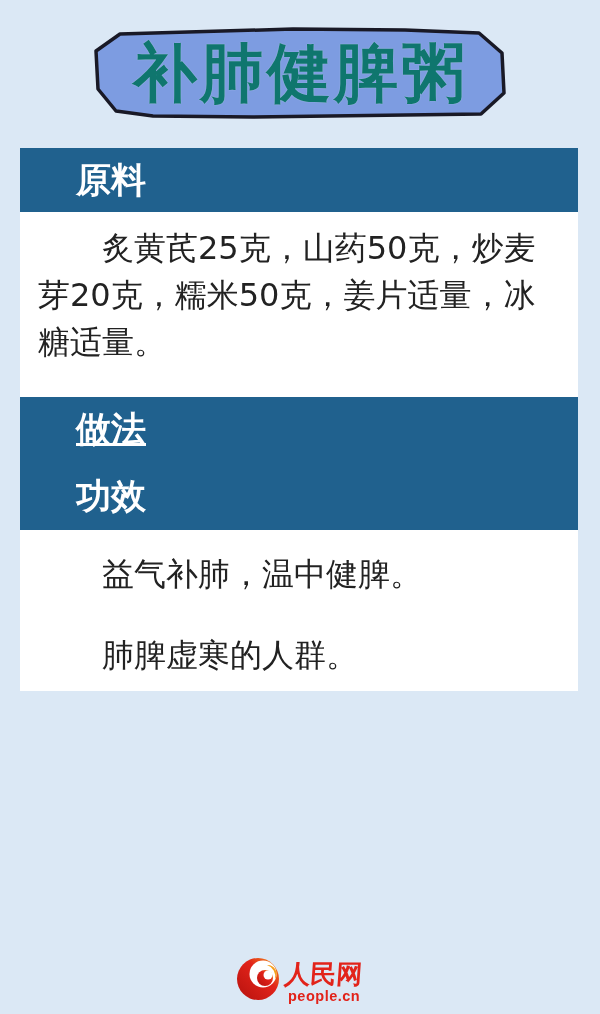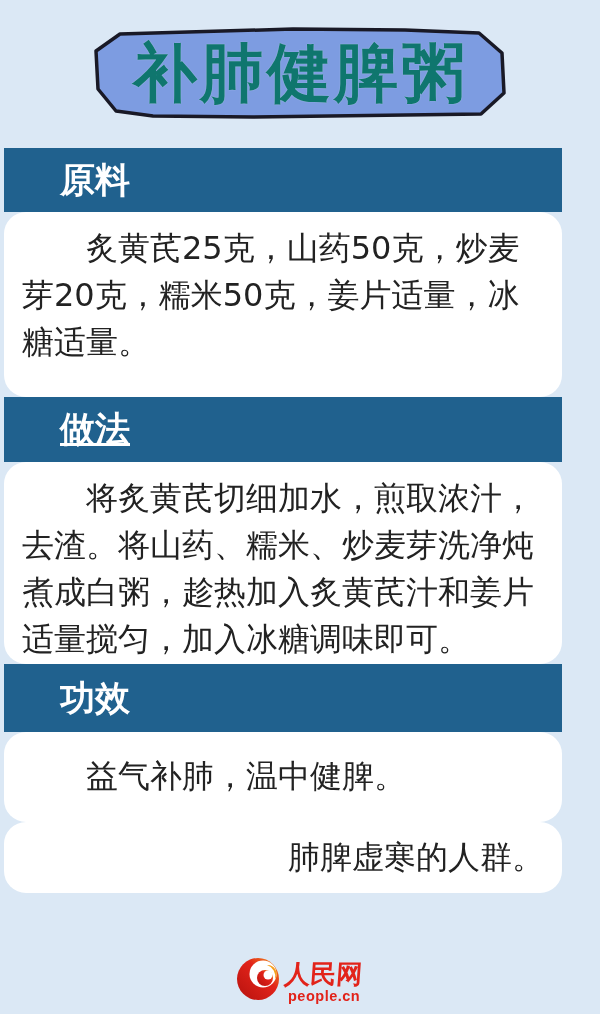--- a/index.html
+++ b/index.html
@@ -29,56 +29,55 @@
   }
   .banner svg{position:absolute;left:0;top:0;width:100%;height:100%;}
   .banner-text{
     position:absolute;left:0;top:0;width:100%;height:100%;
     display:flex;align-items:center;justify-content:center;
     color:#0f766e;font-size:64px;font-weight:bold;letter-spacing:3px;
     text-shadow:0 0 1px rgba(255,255,255,.6);
   }
   
   .column{
-    position:absolute;left:4px;top:148px;width:558px;
+    position:absolute;left:20px;top:148px;width:558px;
     display:flex;flex-direction:column;
   }
   .bar{
     background:var(--section_header_bg);
     color:var(--section_header_text);
     font-weight:bold;font-size:35px;
     padding-left:56px;
     display:flex;align-items:center;
   }
   .bar.h1{height:64px;}
   .bar.h2{height:65px;text-decoration:underline;}
   .bar.h3{height:68px;}
   .bar.h4{height:58px;}
   .bodybox{
     background:var(--body_bg);
     color:var(--body_text);
     font-size:32px;
     overflow:hidden;
-    border-radius:22px;
   }
   .bodybox.para{
     padding:13px 18px 0 18px;
     line-height:47px;
     text-indent:2em;
   }
   .bodybox.b1{height:185px;}
   .bodybox.b2{height:202px;}
   .bodybox.single{
     display:flex;align-items:center;
     padding:16px 18px;
     text-indent:2em;
     font-family:Liberation Mono, monospace;
   }
   .bodybox.b3{height:90px;}
-  .bodybox.b4{height:71px;justify-content:flex-end;}
+  .bodybox.b4{height:71px;}
   
   .footer-logo{
     position:absolute;left:234px;top:952px;width:132px;height:54px;
   }
   .footer-logo svg{width:100%;height:100%;display:block;}
   .logo-cn{
     font-weight:bold;
     font-family:"DejaVu Serif","Liberation Serif",serif;
   }
   .logo-en{
@@ -100,23 +99,20 @@
 
   <div class="bar h1">
     <span>原料</span>
   </div>
   <div class="bodybox para b1">
     <span>炙黄芪25克，山药50克，炒麦芽20克，糯米50克，姜片适量，冰糖适量。</span>
   </div>
 
   <div class="bar h2">
     <span>做法</span>
-  </div>
-  <div class="bodybox para b2">
-    <span>将炙黄芪切细加水，煎取浓汁，去渣。将山药、糯米、炒麦芽洗净炖煮成白粥，趁热加入炙黄芪汁和姜片适量搅匀，加入冰糖调味即可。</span>
   </div>
 
   <div class="bar h3">
     <span>功效</span>
   </div>
   <div class="bodybox single b3">
     <span>益气补肺，温中健脾。</span>
   </div>
 
   <div class="bodybox single b4">

